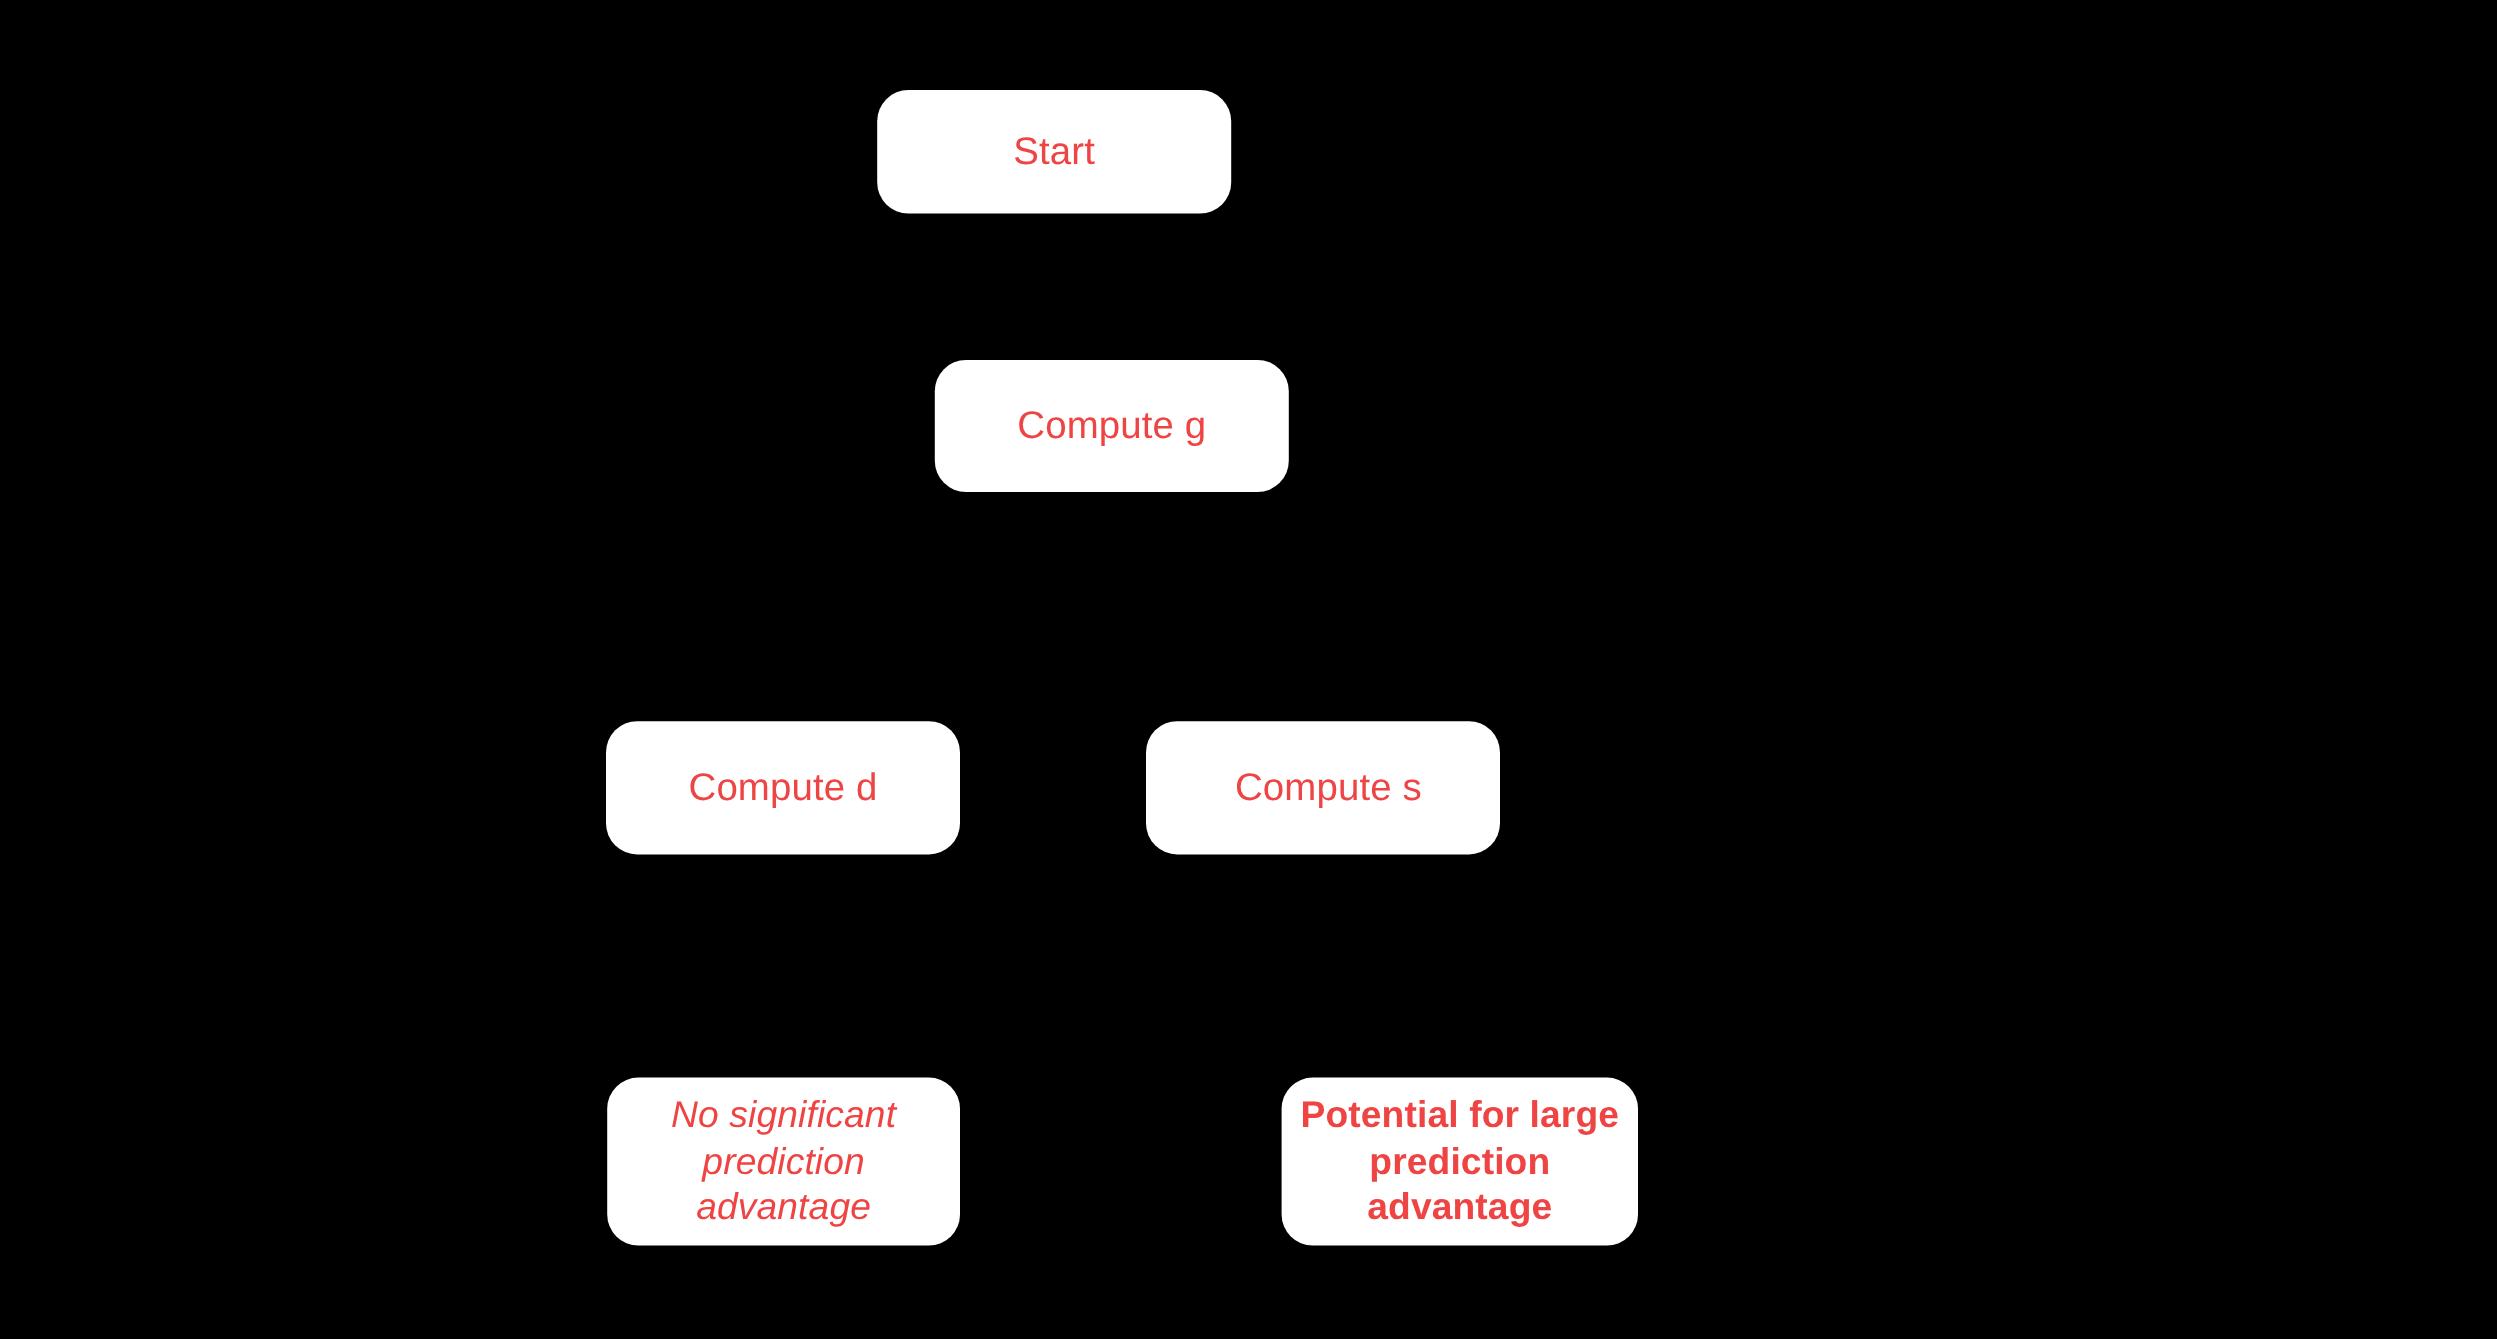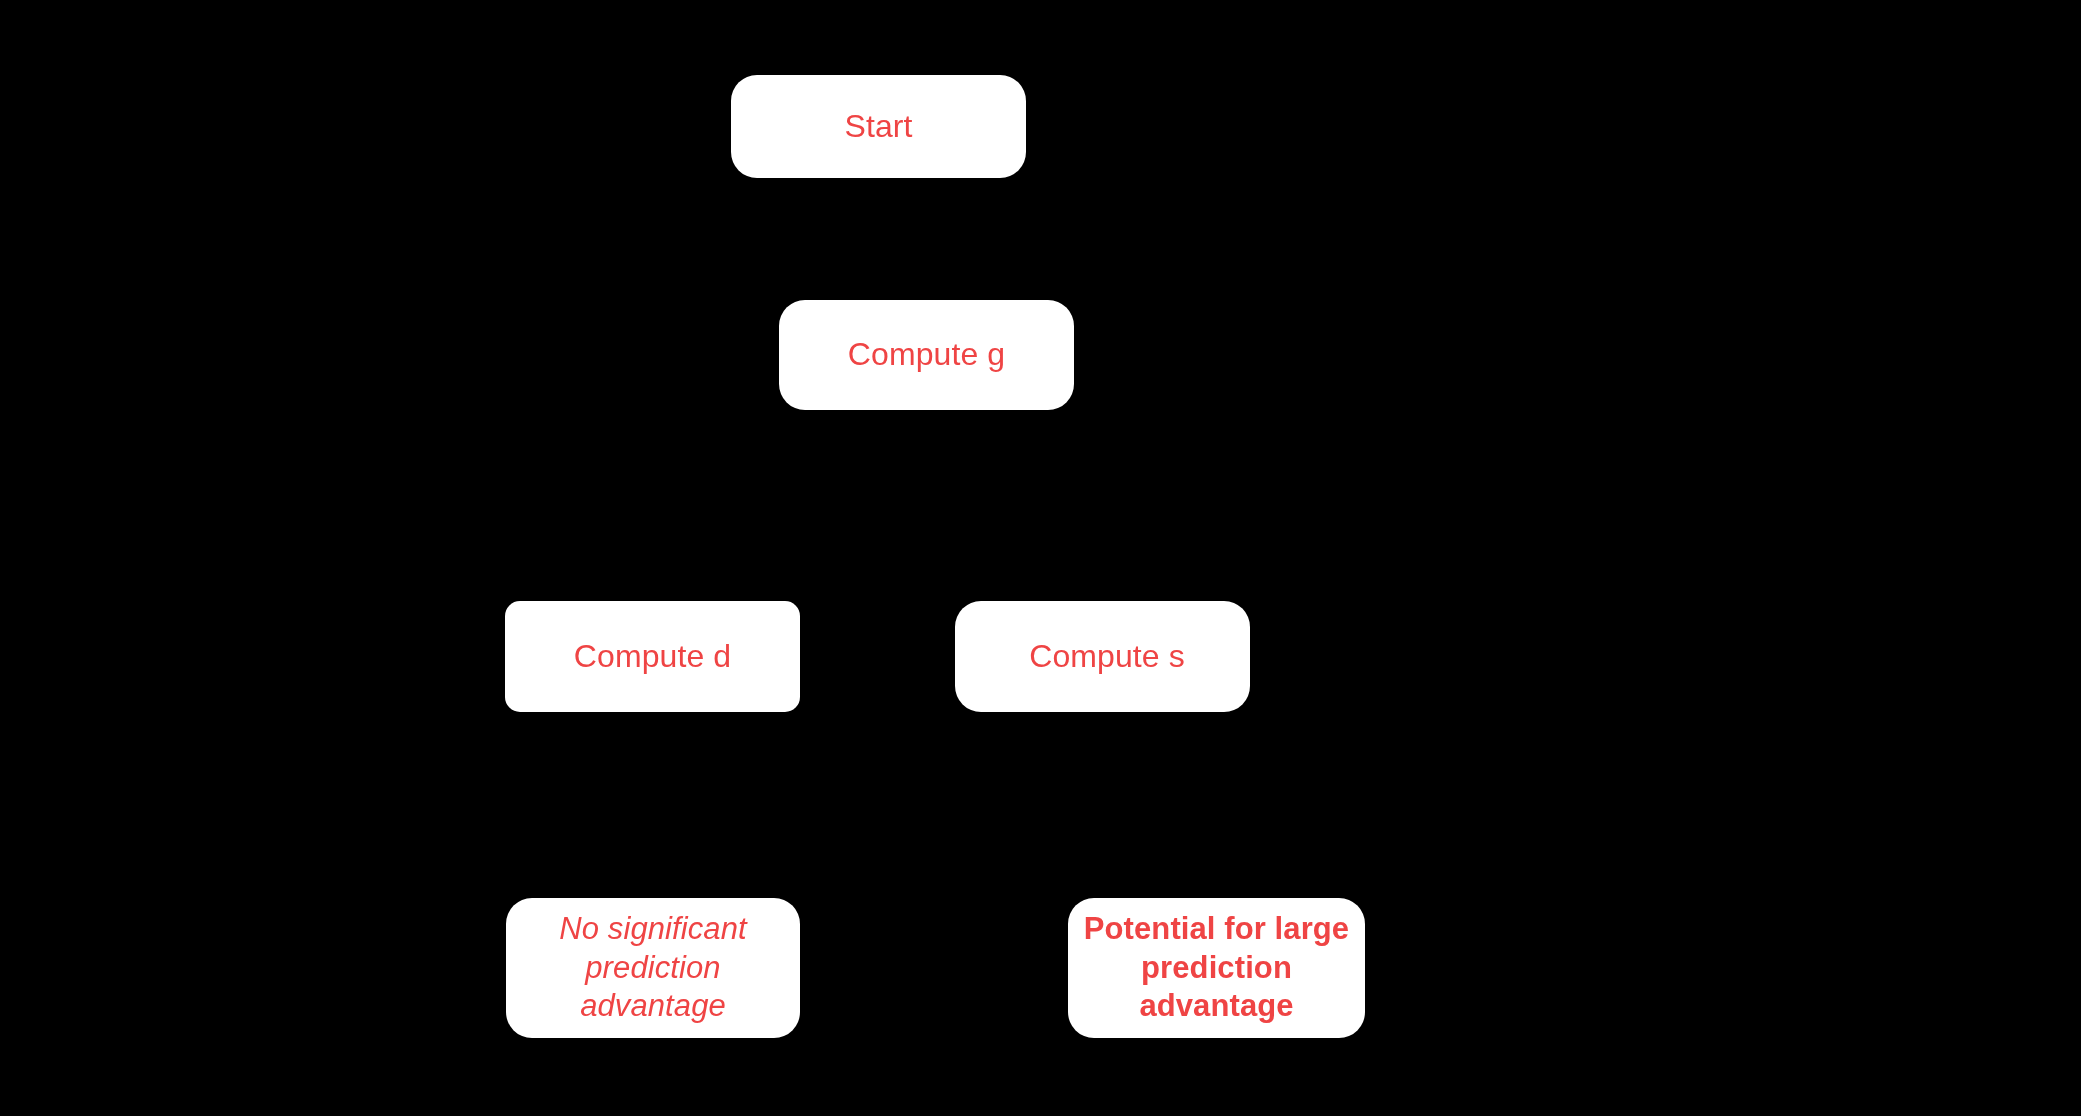--- a/index.html
+++ b/index.html
@@ -79,21 +79,21 @@
   </svg>
 
   <div class="node single" style="left:731px; top:75px; width:295px; height:103px;">
     <span class="node-label">Start</span>
   </div>
 
   <div class="node single" style="left:731px; top:300px; width:295px; height:110px;margin-left:48px;">
     <span class="node-label">Compute g</span>
   </div>
 
-  <div class="node single" style="left:505px; top:601px; width:295px; height:111px;border-radius:15px;">
+  <div class="node single" style="left:505px; top:601px; width:295px; height:111px;">
     <span class="node-label">Compute d</span>
   </div>
 
   <div class="node single" style="left:955px; top:601px; width:295px; height:111px;padding-left:21px;">
     <span class="node-label">Compute s</span>
   </div>
 
   <div class="node multi" style="left:506px; top:898px; width:294px; height:140px;font-style:italic;">
     <span class="node-label">No significant
 prediction

